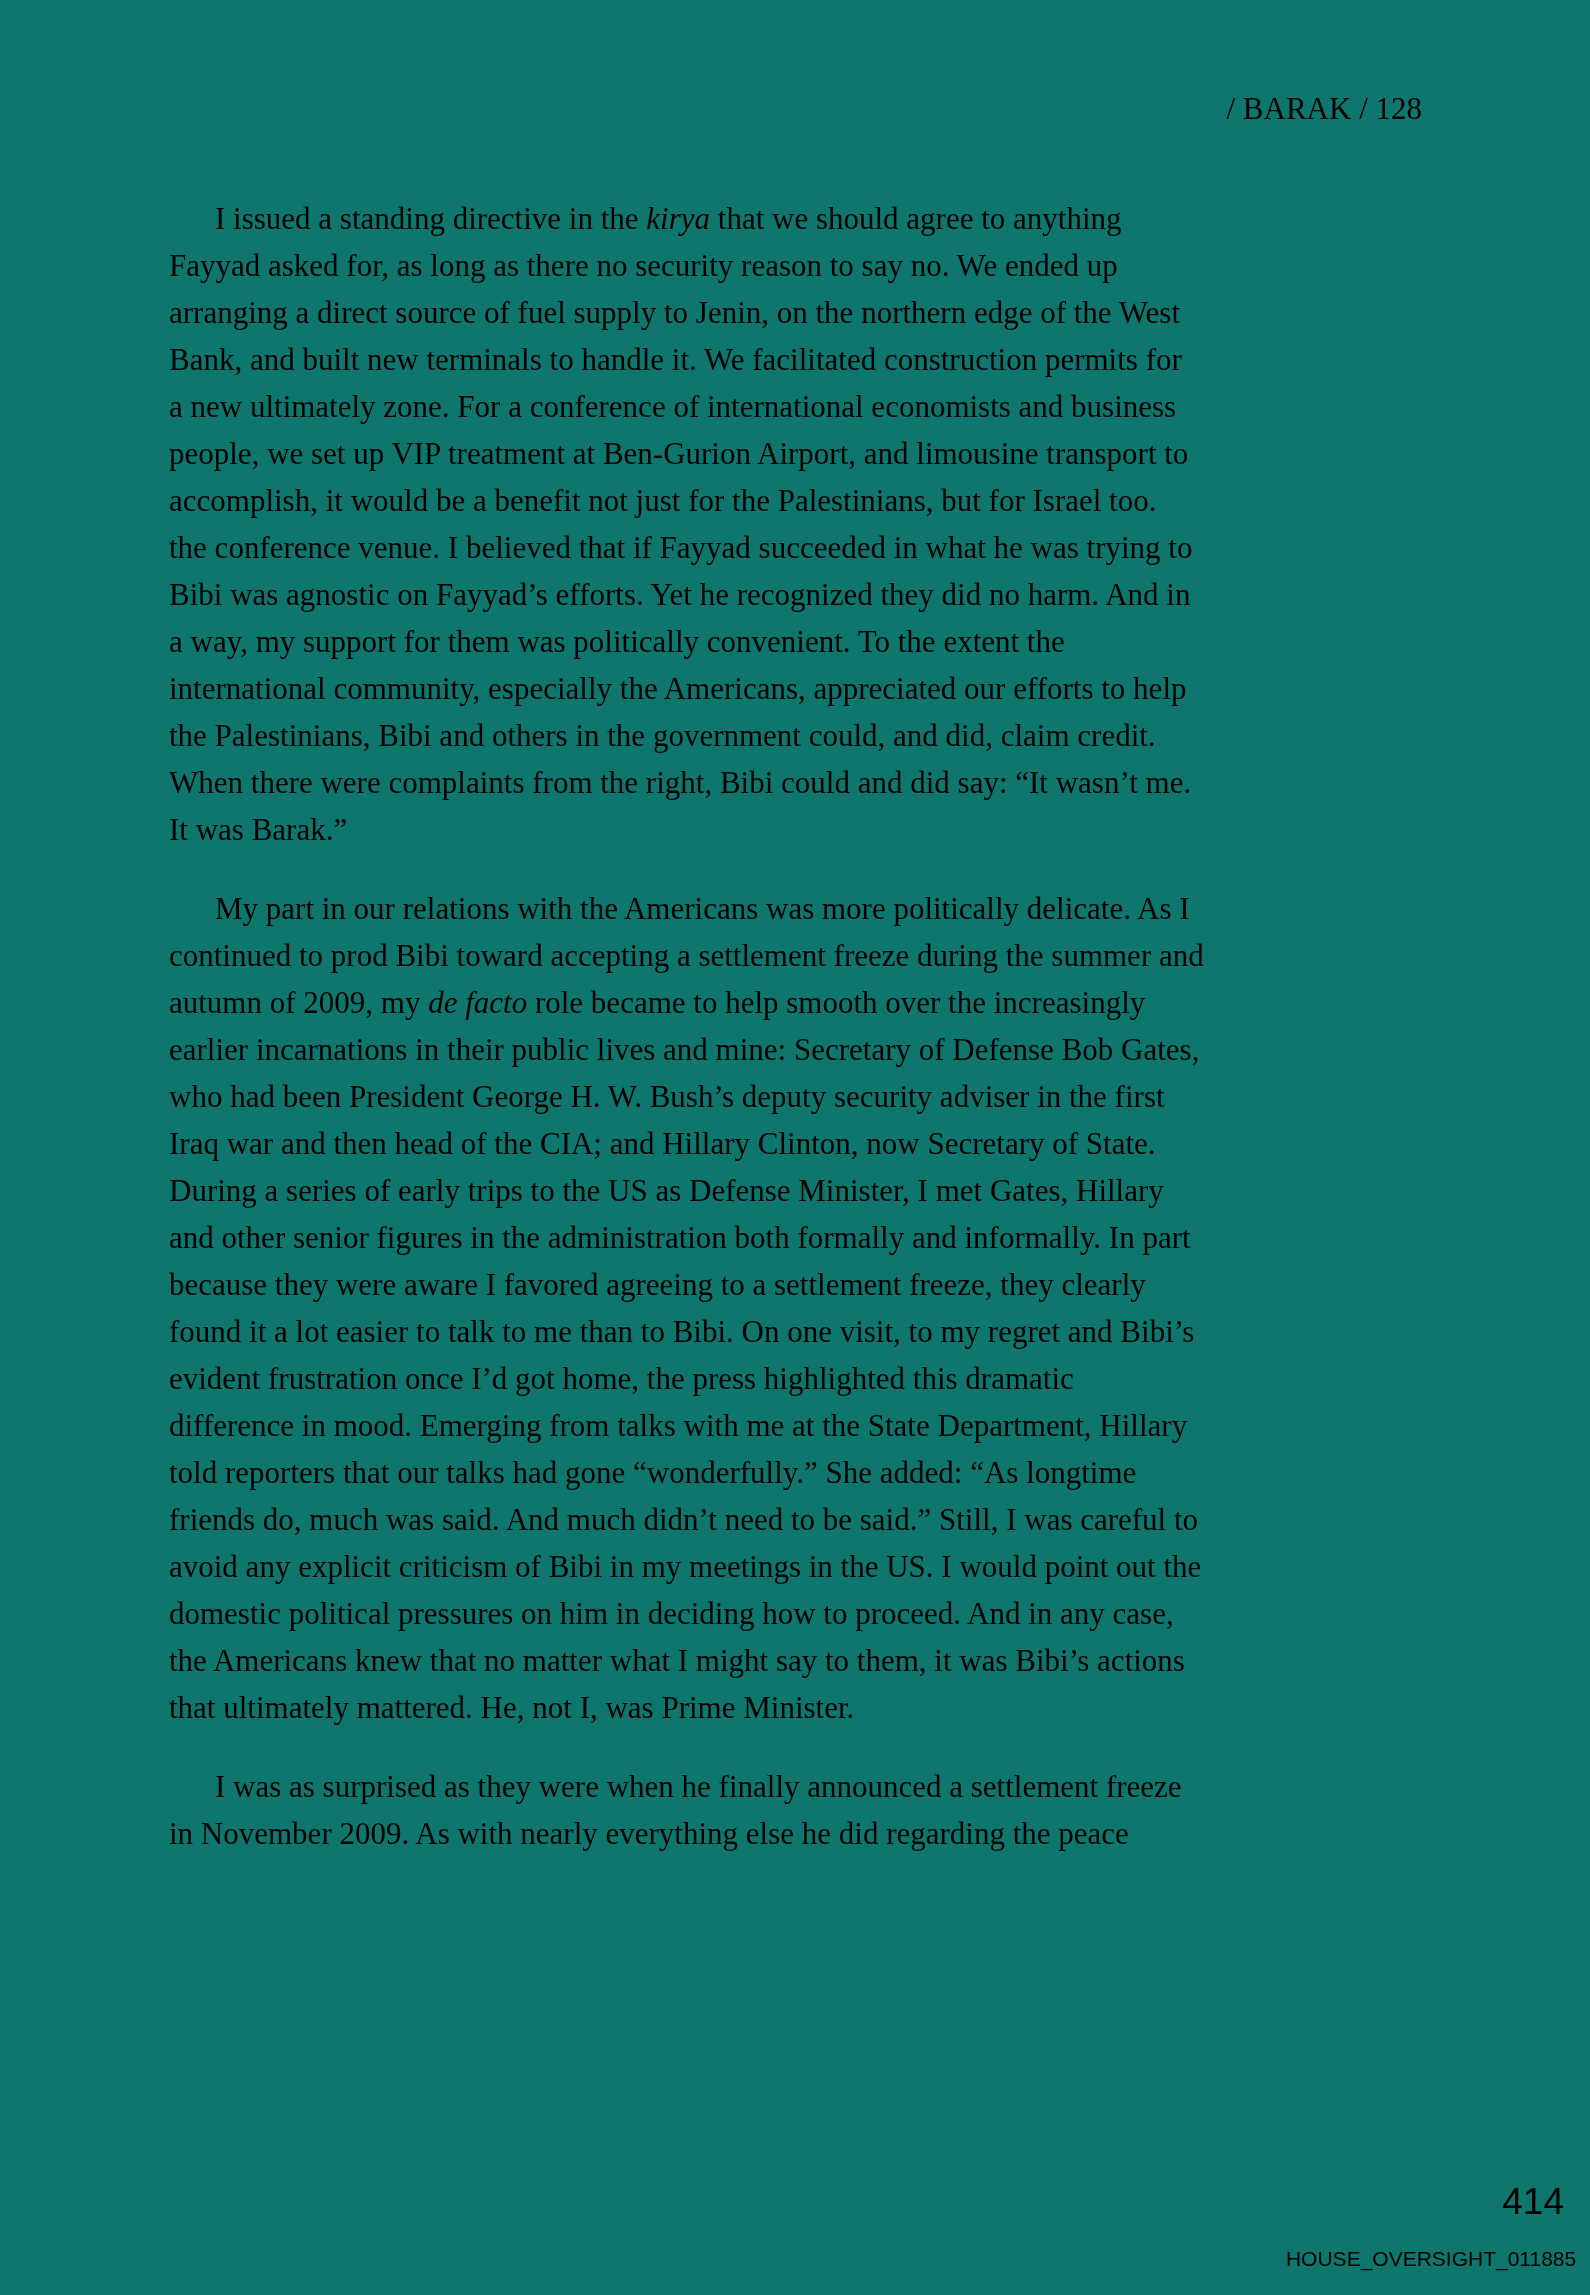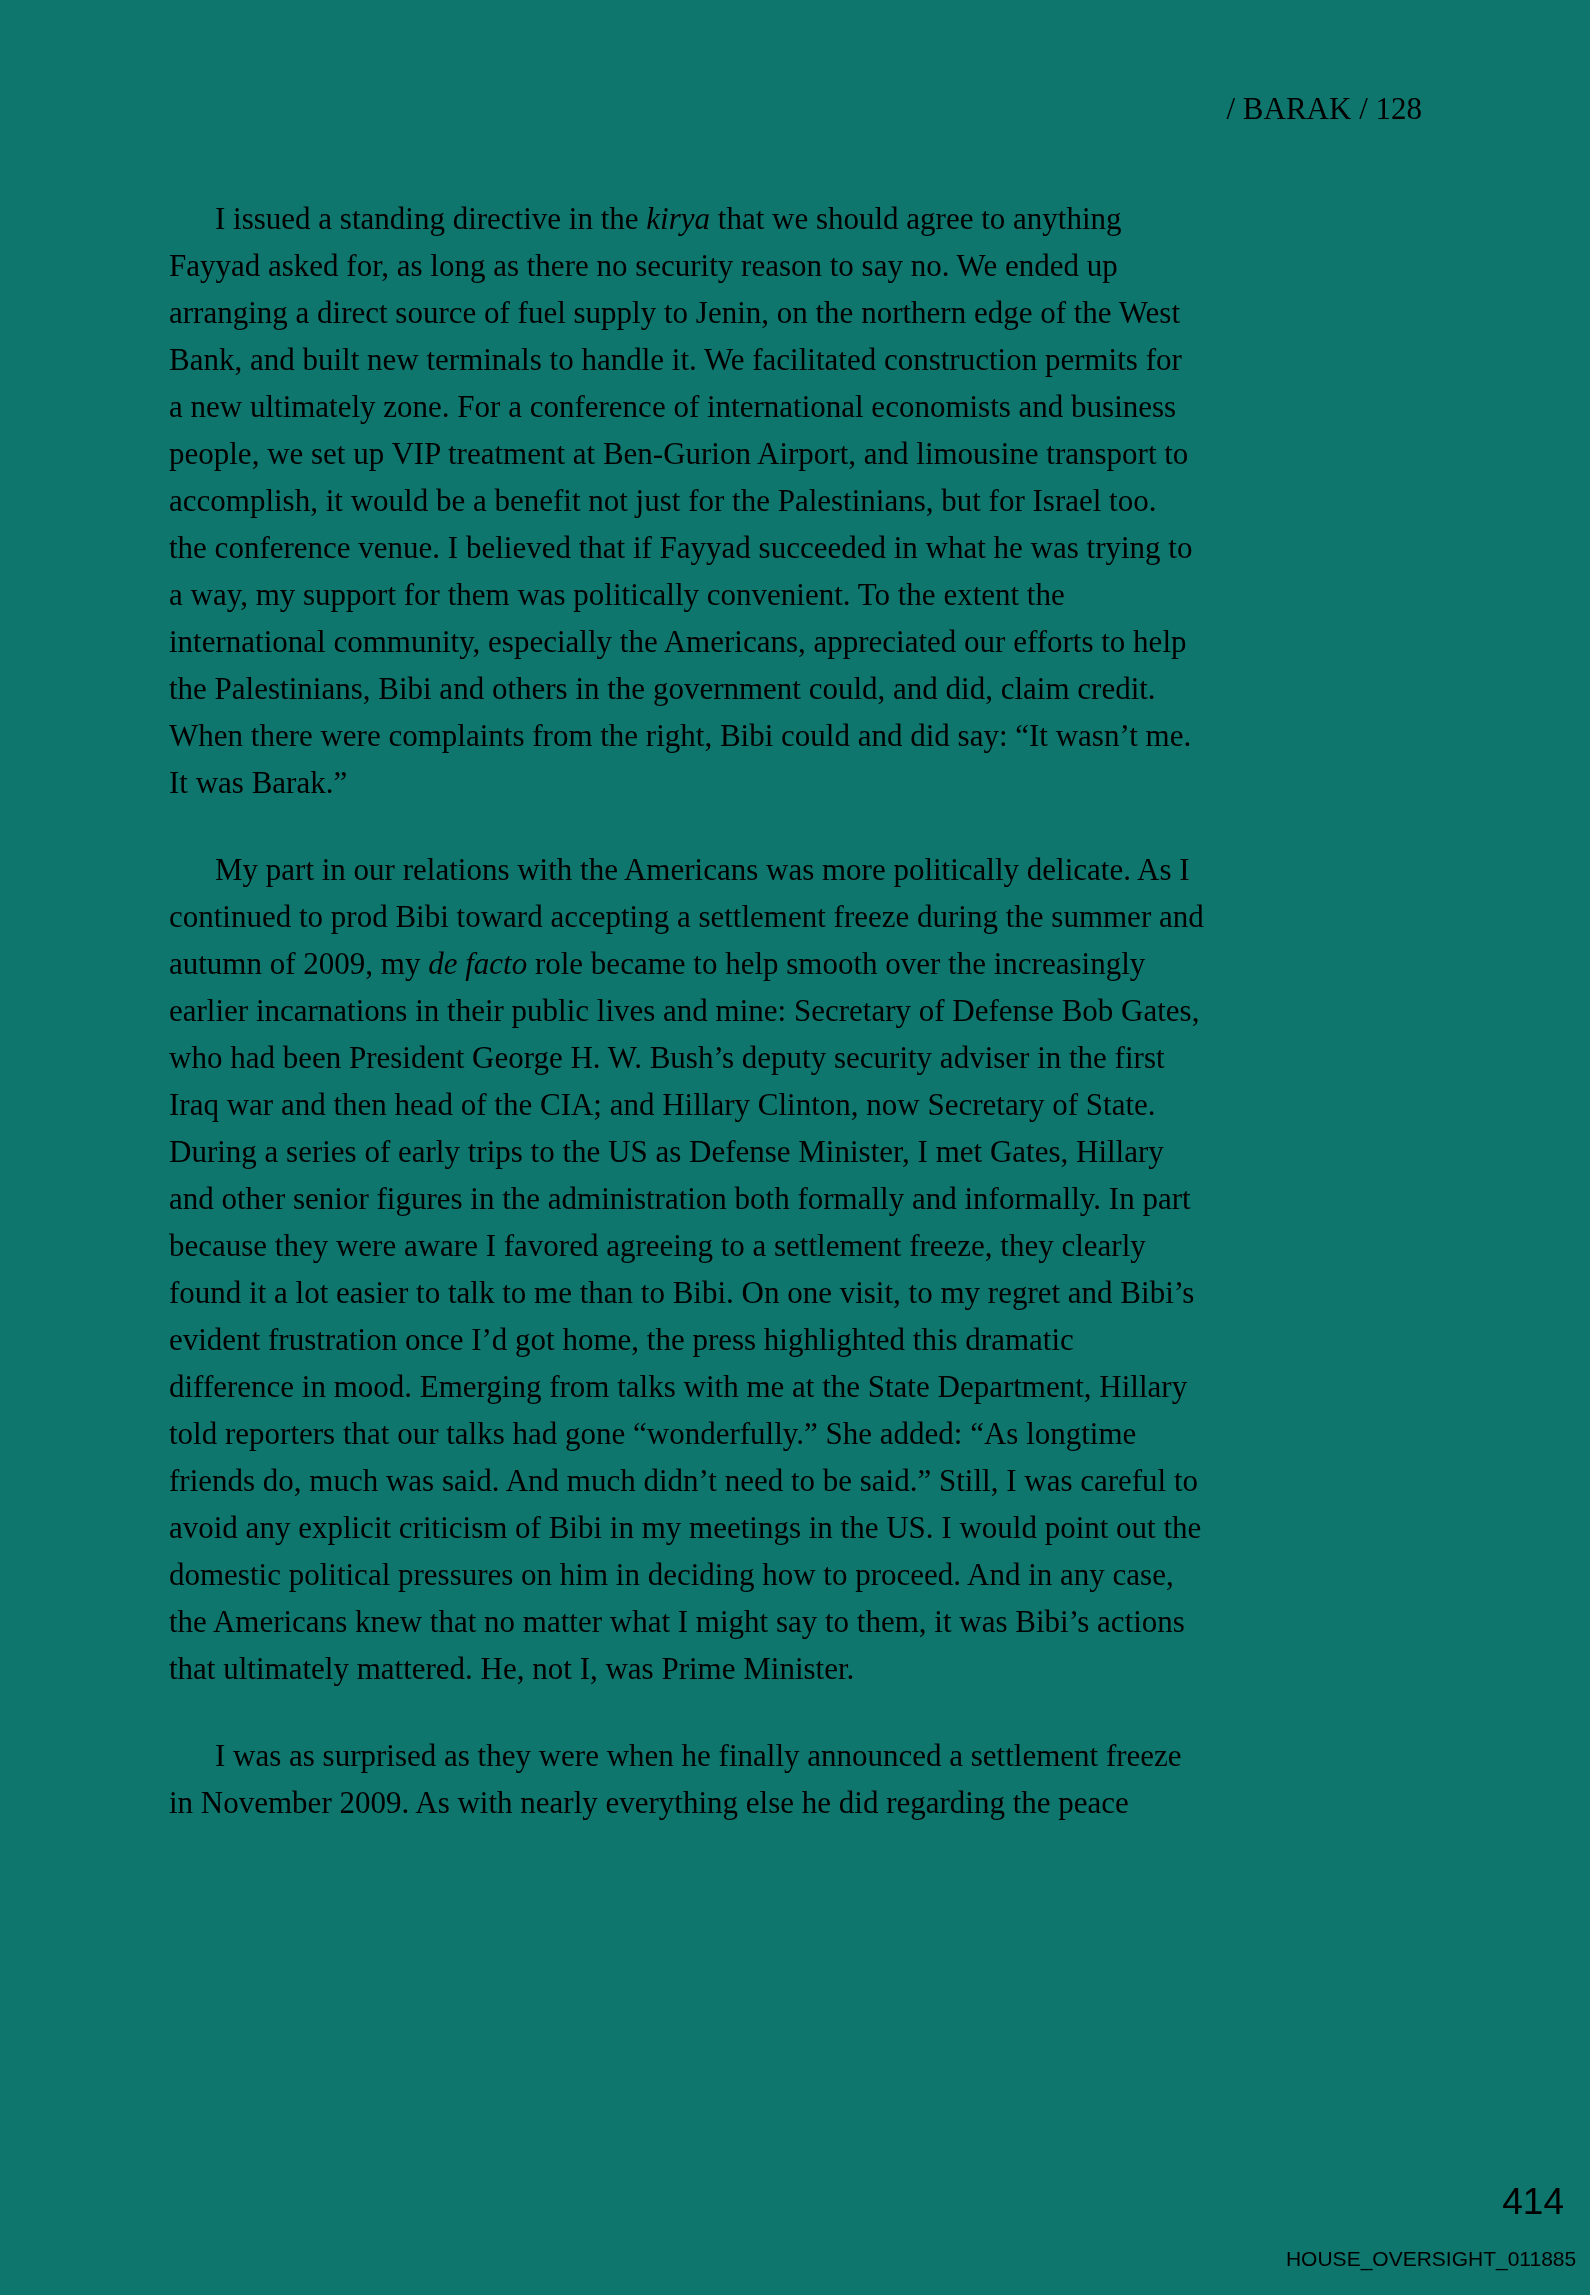--- a/index.html
+++ b/index.html
@@ -27,21 +27,21 @@
   .page-text {
     position: absolute;
     left: 169px;
     top: 195px;
     width: 1251px;
     font-family: "Liberation Serif", serif;
     font-size: 31px;
     line-height: 47px;
   }
   .para { margin: 0; }
-  .para + .para { margin-top: 40px; }
+  .para + .para { margin-top: 32px; }
   .line { white-space: nowrap; }
   .line.indent { padding-left: 46px; }
   .line i { font-style: italic; }
   .bates-page-number {
     position: absolute;
     top: 2181px;
     right: 27px;
     font-family: "Liberation Sans", sans-serif;
     font-size: 37px;
     line-height: normal;
@@ -66,20 +66,21 @@
   <div class="page-text">
       <div class="para">
         <div class="line indent"><span>I issued a standing directive in the </span><i>kirya</i><span> that we should agree to anything</span></div>
         <div class="line"><span>Fayyad asked for, as long as there no security reason to say no. We ended up</span></div>
         <div class="line"><span>arranging a direct source of fuel supply to Jenin, on the northern edge of the West</span></div>
         <div class="line"><span>Bank, and built new terminals to handle it. We facilitated construction permits for</span></div>
         <div class="line"><span>a new ultimately zone. For a conference of international economists and business</span></div>
         <div class="line"><span>people, we set up VIP treatment at Ben-Gurion Airport, and limousine transport to</span></div>
         <div class="line"><span>accomplish, it would be a benefit not just for the Palestinians, but for Israel too.</span></div>
         <div class="line"><span>the conference venue. I believed that if Fayyad succeeded in what he was trying to</span></div>
+        <div class="line"><span>Bibi was agnostic on Fayyad’s efforts. Yet he recognized they did no harm. And in</span></div>
         <div class="line"><span>a way, my support for them was politically convenient. To the extent the</span></div>
         <div class="line"><span>international community, especially the Americans, appreciated our efforts to help</span></div>
         <div class="line"><span>the Palestinians, Bibi and others in the government could, and did, claim credit.</span></div>
         <div class="line"><span>When there were complaints from the right, Bibi could and did say: “It wasn’t me.</span></div>
         <div class="line"><span>It was Barak.”</span></div>
       </div>
       <div class="para">
         <div class="line indent"><span>My part in our relations with the Americans was more politically delicate. As I</span></div>
         <div class="line"><span>continued to prod Bibi toward accepting a settlement freeze during the summer and</span></div>
         <div class="line"><span>autumn of 2009, my </span><i>de facto</i><span> role became to help smooth over the increasingly</span></div>

